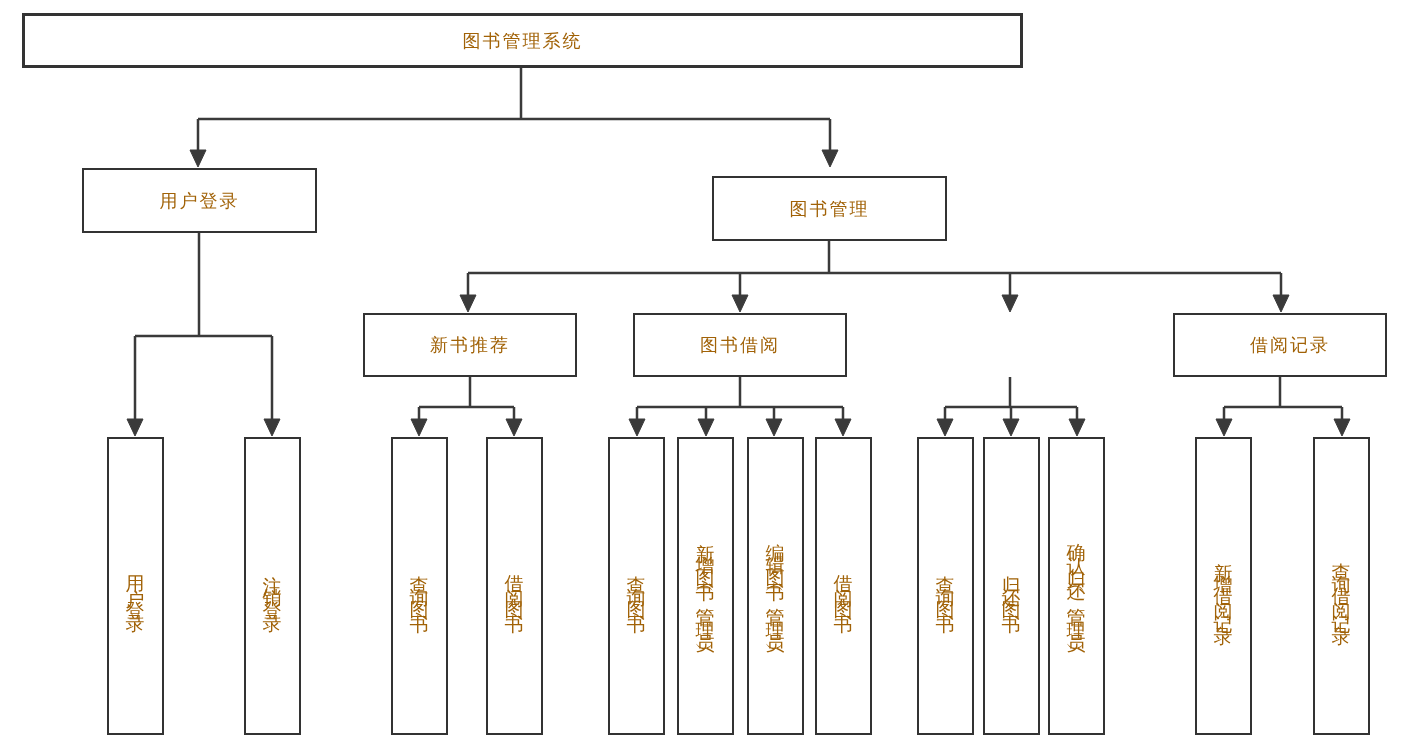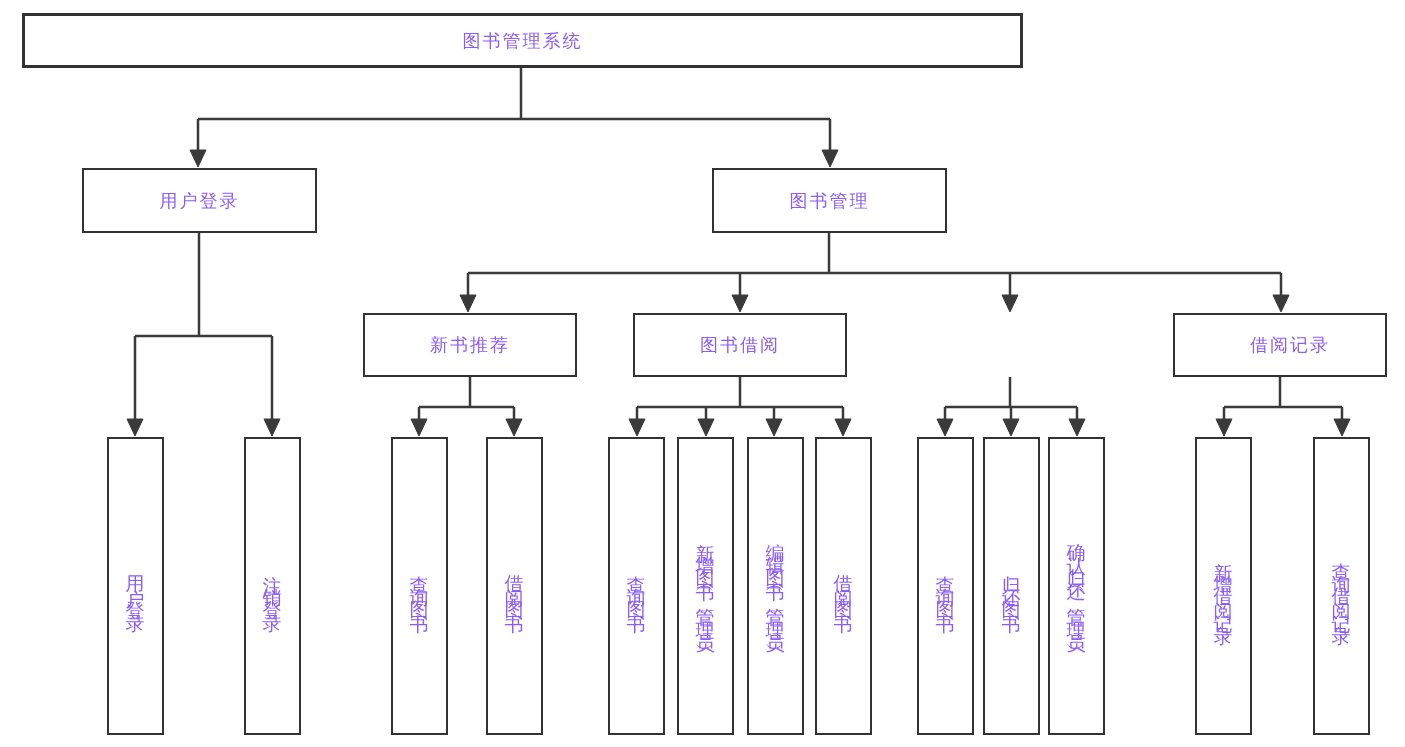--- a/index.html
+++ b/index.html
@@ -15,21 +15,21 @@
     position: absolute;
     left: 0; top: 0;
     width: 1405px; height: 747px;
     pointer-events: none;
   }
   .box {
     position: absolute;
     box-sizing: border-box;
     background: #ffffff;
     border: 2px solid #333333;
-    color: #8b5cf6;
+    color: #a16207;
     display: flex;
     align-items: center;
     justify-content: center;
   }
   .hbox {
     font-size: 18px;
     letter-spacing: 2px;
   }
   .root-box {
     border-width: 3px;
@@ -105,21 +105,21 @@
       <polygon points="1077,436 1069,419 1085,419"></polygon>
 
       <polygon points="1224,436 1216,419 1232,419"></polygon>
       <polygon points="1342,436 1334,419 1350,419"></polygon>
     </g>
   </svg>
 
   <div class="box hbox root-box" style="left:22px; top:13px; width:1001px; height:55px;">图书管理系统</div>
 
   <div class="box hbox" style="left:82px; top:168px; width:235px; height:65px;">用户登录</div>
-  <div class="box hbox" style="left:712px; top:168px; width:235px; height:65px;">图书管理</div>
+  <div class="box hbox" style="left:712px; top:176px; width:235px; height:65px;">图书管理</div>
 
   <div class="box hbox" style="left:363px; top:313px; width:214px; height:64px;">新书推荐</div>
   <div class="box hbox" style="left:633px; top:313px; width:214px; height:64px;">图书借阅</div>
   <div class="box hbox" style="left:1173px; top:313px; width:214px; height:64px;padding-left:20px;">借阅记录</div>
 
   <div class="box leaf" style="left:107px;">用户登录</div>
   <div class="box leaf" style="left:244px;">注销登录</div>
 
   <div class="box leaf" style="left:391px;">查询图书</div>
   <div class="box leaf" style="left:486px;">借阅图书</div>

